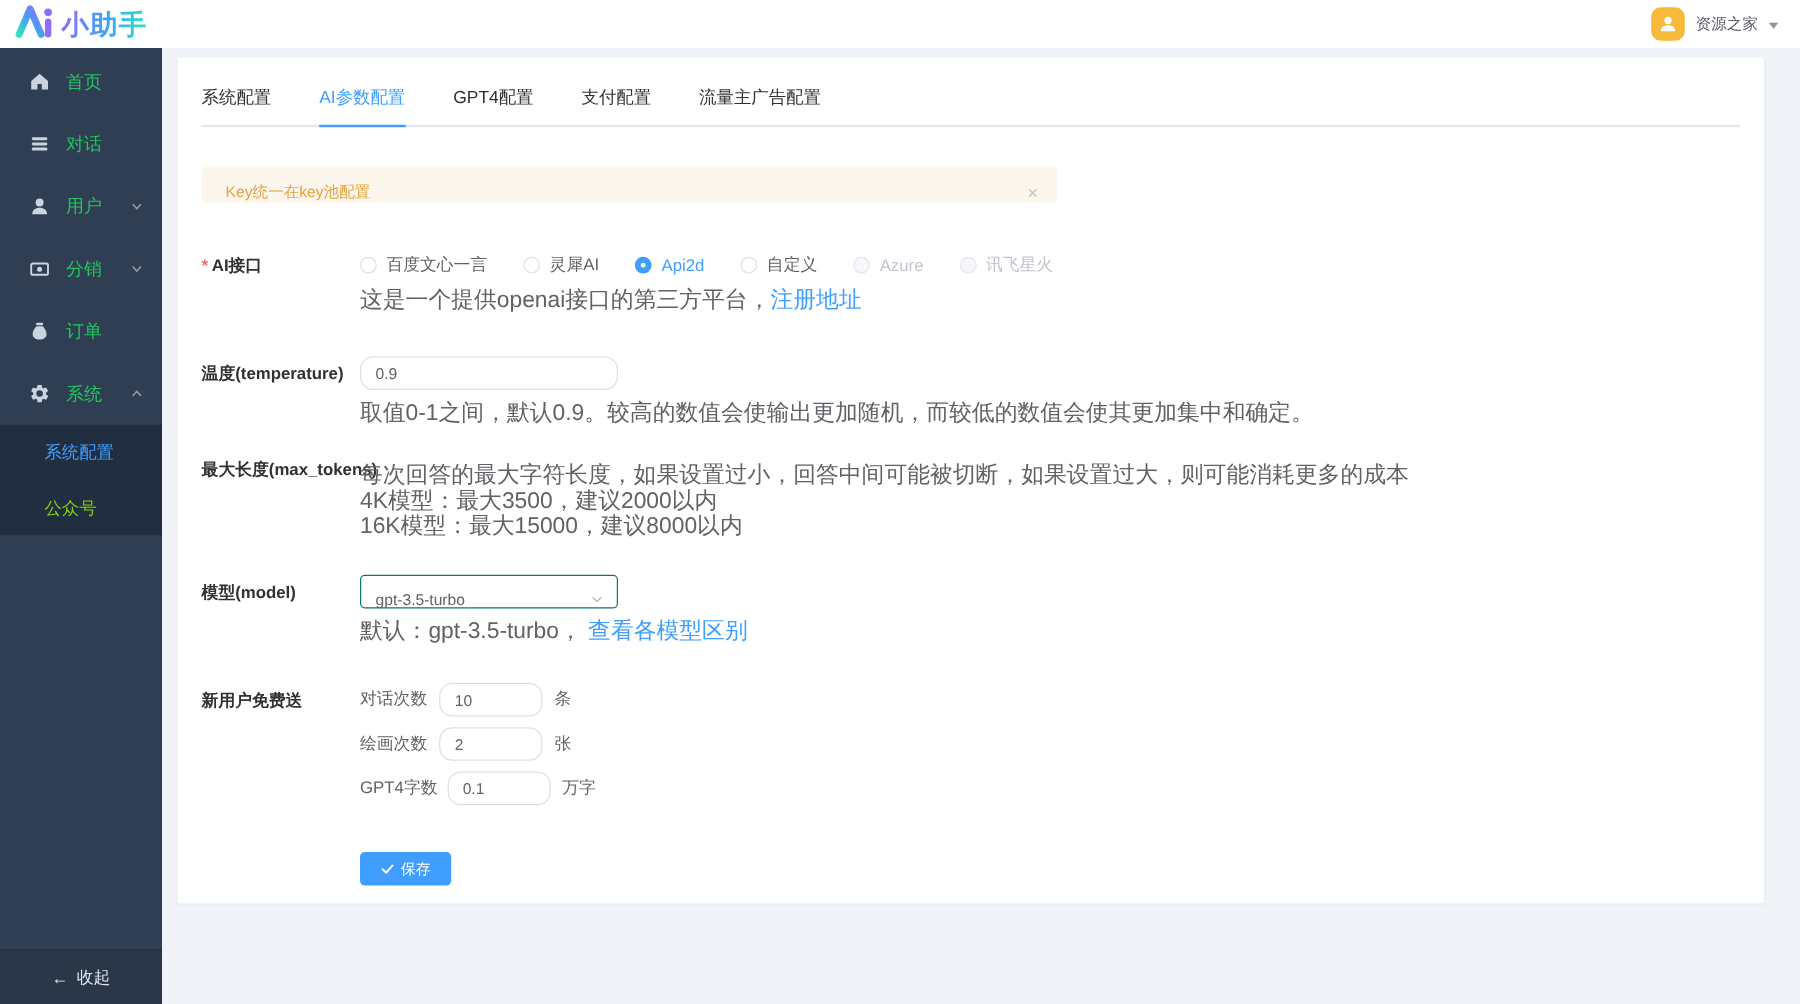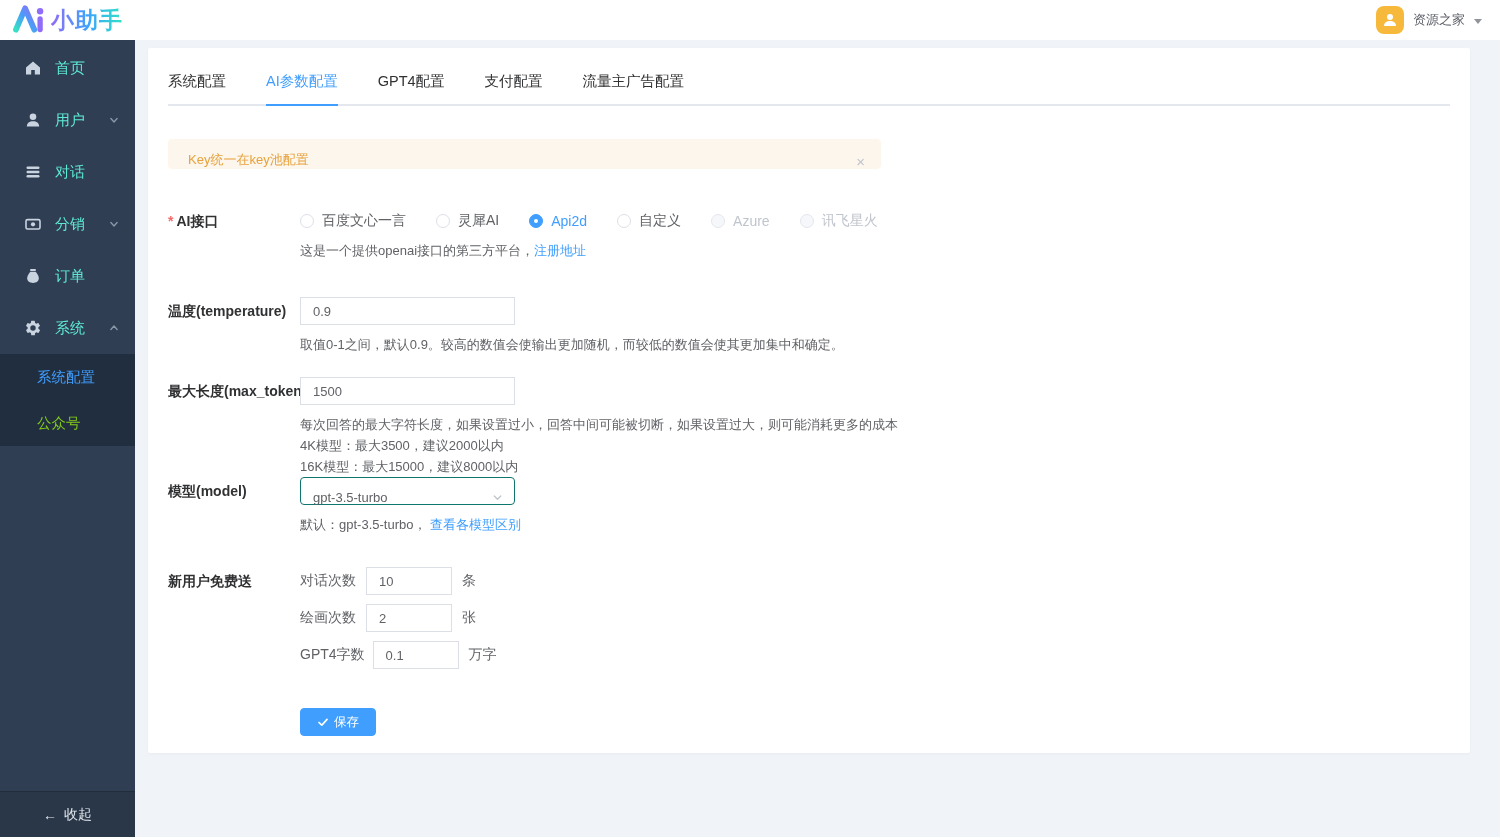--- a/index.html
+++ b/index.html
@@ -19,21 +19,21 @@
     display:flex; align-items:center; justify-content:center; }
   .user-name { font-size:13px; color:#5a5e66; }
   .caret-down { width:0; height:0; border-left:4px solid transparent;
     border-right:4px solid transparent; border-top:5px solid #909399; margin-top:2px; }
 
   
   .sidebar { position:absolute; top:40px; left:0; bottom:0; width:135px;
     background:#2f3e52; color:#dde4ec; }
   .menu { padding-top:2px; }
   .menu-item { height:52px; display:flex; align-items:center;
-    padding:0 14px 0 24px; font-size:15px; cursor:pointer; color:#5eead4; }
+    padding:0 14px 0 24px; font-size:15px; cursor:pointer; color:#22c55e; }
   .menu-item .mi-icon { width:18px; height:18px; color:#c9d4e0; flex:none;
     display:flex; align-items:center; justify-content:center; }
   .menu-item .mi-label { margin-left:13px; }
   .menu-item .mi-chevron { margin-left:auto; color:#8a97a8; display:flex; }
   .submenu { background:#202e40; }
   .submenu-item { height:46px; display:flex; align-items:center;
     padding-left:37px; font-size:14.5px; cursor:pointer; color:#84cc16; }
   .submenu-item.active { color:#409eff; }
   .collapse-bar { position:absolute; bottom:0; left:0; width:135px; height:46px;
     background:#2a3748; display:flex; align-items:center; justify-content:center;
@@ -60,51 +60,51 @@
   .alert-text { font-size:13px; color:#e6a23c; }
   .alert-close { font-size:15px; color:#c0c4cc; cursor:pointer; line-height:1; }
 
   
   .form { margin-top:42px; font-size:14px; }
   .form-row { display:flex; align-items:flex-start; }
   .form-label { width:132px; flex:none; text-align:left; padding-right:10px;
     font-weight:700; color:#303133; line-height:28px; white-space:nowrap; }
   .req { color:#f56c6c; margin-right:3px; }
   .form-control { flex:1; }
-  .help { font-size:13px; color:#606266; margin-top:9px; line-height:21px; }
+  .help { font-size:19px; color:#606266; margin-top:9px; line-height:21px; }
   .link { color:#409eff; cursor:pointer; text-decoration:none; }
 
   
   .radio-row { display:flex; align-items:center; height:20px; margin-top:4px; }
   .radio { display:flex; align-items:center; margin-right:30px; cursor:pointer; }
   .radio-circle { width:14px; height:14px; border-radius:50%;
     border:1px solid #dcdfe6; background:#ffffff; margin-right:8px; flex:none;
     display:flex; align-items:center; justify-content:center; }
   .radio-label { font-size:14px; color:#606266; }
   .radio.checked .radio-circle { background:#409eff; border-color:#409eff; }
   .radio.checked .radio-circle::after { content:""; width:4px; height:4px;
     border-radius:50%; background:#ffffff; }
   .radio.checked .radio-label { color:#409eff; }
   .radio.disabled { cursor:not-allowed; }
   .radio.disabled .radio-circle { background:#f5f7fa; border-color:#e4e7ed; }
   .radio.disabled .radio-label { color:#c0c4cc; }
 
   
-  .input { height:28px; width:215px; border:1px solid #dcdfe6; border-radius:0;
+  .input { height:28px; width:215px; border:1px solid #dcdfe6; border-radius:11px;
     padding:0 12px; font-size:13px; color:#606266; outline:none; background:#fff;
     font-family:"Liberation Sans","DejaVu Sans",sans-serif; }
   .input.small { width:86px; }
   .select { height:28px; width:215px; border:1px solid #0f766e; border-radius:4px;
     padding:12px 10px 0 12px; font-size:13px; color:#606266; background:#fff;
     display:flex; align-items:center; justify-content:space-between; cursor:pointer; }
   .select-caret { color:#c0c4cc; display:flex; }
 
   .gap-temp { margin-top:36px; }
   .gap-max  { margin-top:22px; }
-  .gap-model{ }
+  .gap-model{ margin-top:30px; }
   .gap-quota{ margin-top:32px; }
   .gap-save { margin-top:30px; }
 
   .quota-row { display:flex; align-items:center; margin-bottom:9px; }
   .quota-label { color:#606266; margin-right:8px; min-width:58px; }
   .quota-unit { color:#606266; margin-left:10px; }
 
   .btn-save { height:28px; background:#409eff; border:1px solid #409eff;
     color:#ffffff; border-radius:4px; font-size:12.5px; padding:0 16px;
     display:inline-flex; align-items:center; gap:5px; cursor:pointer;
@@ -151,41 +151,41 @@
         <svg width="18" height="18" viewBox="0 0 18 18" fill="currentColor">
           <path d="M2 8.6 L9 2.4 L16 8.6 V15.6 H10.8 V11 H7.2 V15.6 H2 Z"></path>
         </svg>
       </span>
       <span class="mi-label">首页</span>
     </div>
 
     <div class="menu-item">
       <span class="mi-icon">
         <svg width="18" height="18" viewBox="0 0 18 18" fill="currentColor">
+          <rect x="2.5" y="3.4" width="13" height="2.5" rx="1.2"></rect>
+          <rect x="2.5" y="7.7" width="13" height="2.5" rx="1.2"></rect>
+          <rect x="2.5" y="12" width="13" height="2.5" rx="1.2"></rect>
+        </svg>
+      </span>
+      <span class="mi-label">对话</span>
+    </div>
+
+    <div class="menu-item">
+      <span class="mi-icon">
+        <svg width="18" height="18" viewBox="0 0 18 18" fill="currentColor">
           <circle cx="9" cy="5.8" r="3.3"></circle>
           <path d="M2.8 15.6 C2.8 12 5.6 10.2 9 10.2 C12.4 10.2 15.2 12 15.2 15.6 Z"></path>
         </svg>
       </span>
       <span class="mi-label">用户</span>
       <span class="mi-chevron">
         <svg width="14" height="14" viewBox="0 0 18 18" fill="none" stroke="currentColor" stroke-width="1.8" stroke-linecap="round" stroke-linejoin="round">
           <polyline points="5,7 9,11.5 13,7"></polyline>
         </svg>
       </span>
-    </div>
-
-    <div class="menu-item">
-      <span class="mi-icon">
-        <svg width="18" height="18" viewBox="0 0 18 18" fill="currentColor">
-          <rect x="2.5" y="3.4" width="13" height="2.5" rx="1.2"></rect>
-          <rect x="2.5" y="7.7" width="13" height="2.5" rx="1.2"></rect>
-          <rect x="2.5" y="12" width="13" height="2.5" rx="1.2"></rect>
-        </svg>
-      </span>
-      <span class="mi-label">对话</span>
     </div>
 
     <div class="menu-item">
       <span class="mi-icon">
         <svg width="18" height="18" viewBox="0 0 18 18" fill="none" stroke="currentColor" stroke-width="1.6">
           <rect x="2" y="4.6" width="14" height="9.4" rx="1.6"></rect>
           <circle cx="9" cy="9.3" r="2.1" fill="currentColor" stroke="none"></circle>
         </svg>
       </span>
       <span class="mi-label">分销</span>
@@ -296,21 +296,20 @@
         <div class="form-label">温度(temperature)</div>
         <div class="form-control">
           <input class="input" type="text" value="0.9" style="">
           <div class="help">取值0-1之间，默认0.9。较高的数值会使输出更加随机，而较低的数值会使其更加集中和确定。</div>
         </div>
       </div>
 
       <div class="form-row gap-max">
         <div class="form-label">最大长度(max_tokens)</div>
         <div class="form-control">
-          <input class="input" type="text" value="1500" style="">
           <div class="help">
             <div>每次回答的最大字符长度，如果设置过小，回答中间可能被切断，如果设置过大，则可能消耗更多的成本</div>
             <div>4K模型：最大3500，建议2000以内</div>
             <div>16K模型：最大15000，建议8000以内</div>
           </div>
         </div>
       </div>
 
       <div class="form-row gap-model">
         <div class="form-label">模型(model)</div>

